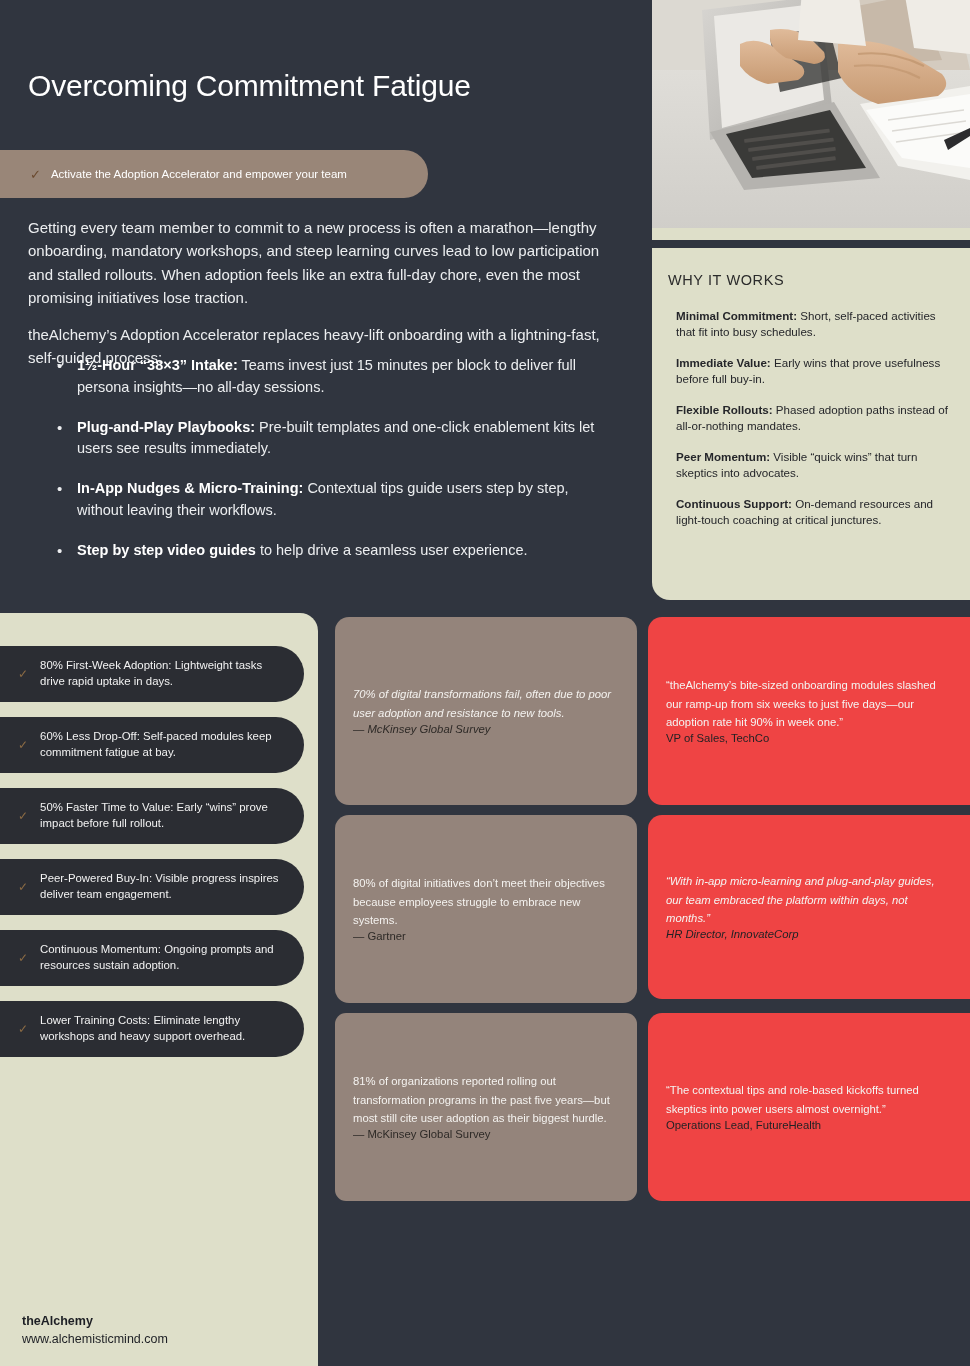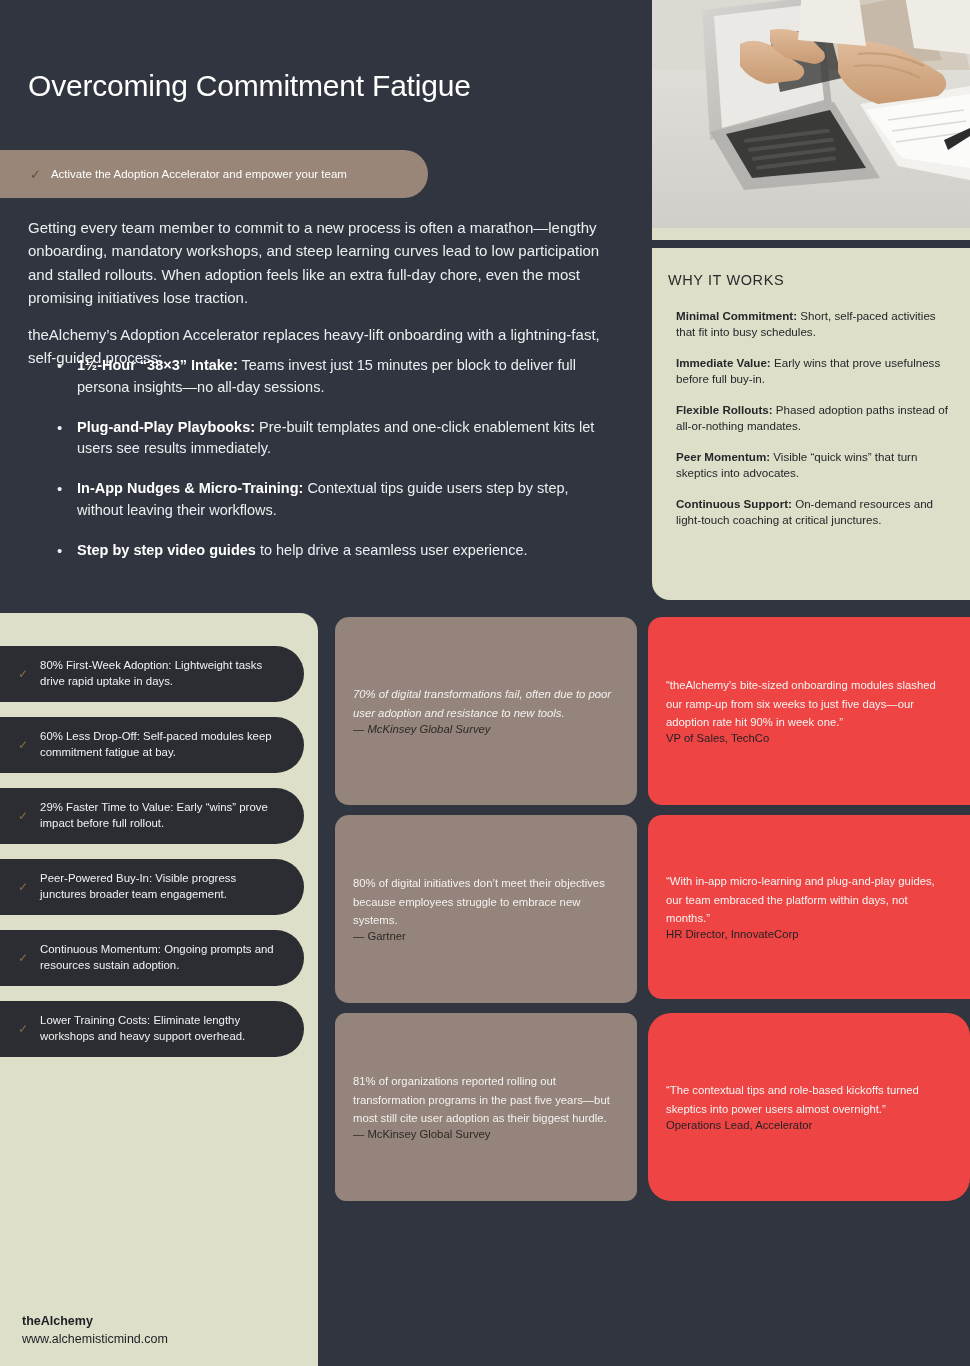--- a/index.html
+++ b/index.html
@@ -300,25 +300,25 @@
       <div class="check-pill" style="top: 33px;">
         <span class="check-mark">✓</span>
         <span class="check-text">80% First-Week Adoption: Lightweight tasks drive rapid uptake in days.</span>
       </div>
       <div class="check-pill" style="top: 104px;">
         <span class="check-mark">✓</span>
         <span class="check-text">60% Less Drop-Off: Self-paced modules keep commitment fatigue at bay.</span>
       </div>
       <div class="check-pill" style="top: 175px;">
         <span class="check-mark">✓</span>
-        <span class="check-text">29% Faster Time to Value: Early “wins” prove impact before full rollout.</span>
+        <span class="check-text">50% Faster Time to Value: Early “wins” prove impact before full rollout.</span>
       </div>
       <div class="check-pill" style="top: 246px;">
         <span class="check-mark">✓</span>
-        <span class="check-text">Peer-Powered Buy-In: Visible progress junctures broader team engagement.</span>
+        <span class="check-text">Peer-Powered Buy-In: Visible progress inspires deliver team engagement.</span>
       </div>
       <div class="check-pill" style="top: 317px;">
         <span class="check-mark">✓</span>
         <span class="check-text">Continuous Momentum: Ongoing prompts and resources sustain adoption.</span>
       </div>
       <div class="check-pill" style="top: 388px;">
         <span class="check-mark">✓</span>
         <span class="check-text">Lower Training Costs: Eliminate lengthy workshops and heavy support overhead.</span>
       </div>
     </div>
@@ -332,25 +332,25 @@
       </div>
       <div class="stat-card" style="top: 1013px; height: 188px; border-radius: 11px;">
         <div><span class="stat-text">81% of organizations reported rolling out transformation programs in the past five years—but most still cite user adoption as their biggest hurdle.</span><span class="stat-source">— McKinsey Global Survey</span></div>
       </div>
     </div>
 
   <div id="quote-cards">
       <div class="quote-card" style="top: 617px; height: 188px;">
         <div><span class="quote-text">“theAlchemy’s bite-sized onboarding modules slashed our ramp-up from six weeks to just five days—our adoption rate hit 90% in week one.”</span><span class="quote-author">VP of Sales, TechCo</span></div>
       </div>
-      <div class="quote-card" style="top: 815px; height: 184px;">
+      <div class="quote-card" style="top: 815px; height: 184px; font-style: italic;">
         <div><span class="quote-text">“With in-app micro-learning and plug-and-play guides, our team embraced the platform within days, not months.”</span><span class="quote-author">HR Director, InnovateCorp</span></div>
       </div>
-      <div class="quote-card" style="top: 1013px; height: 188px; border-radius: 23px;">
-        <div><span class="quote-text">“The contextual tips and role-based kickoffs turned skeptics into power users almost overnight.”</span><span class="quote-author">Operations Lead, Accelerator</span></div>
+      <div class="quote-card" style="top: 1013px; height: 188px;">
+        <div><span class="quote-text">“The contextual tips and role-based kickoffs turned skeptics into power users almost overnight.”</span><span class="quote-author">Operations Lead, FutureHealth</span></div>
       </div>
     </div>
 
   <div class="footer">
     <div class="footer-brand">theAlchemy</div>
     <div class="footer-url">www.alchemisticmind.com</div>
   </div>
 
 </div>
 

